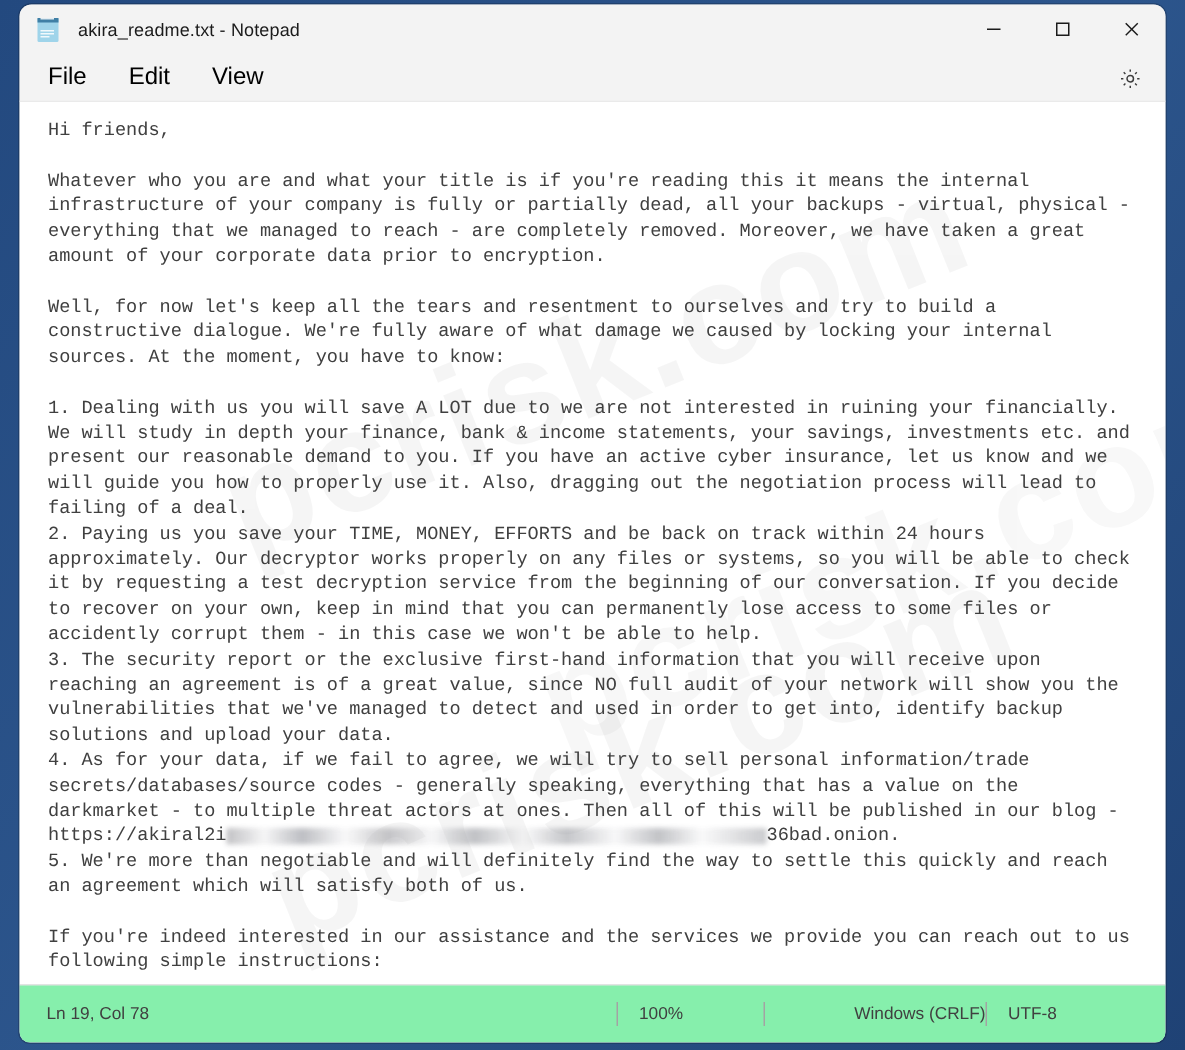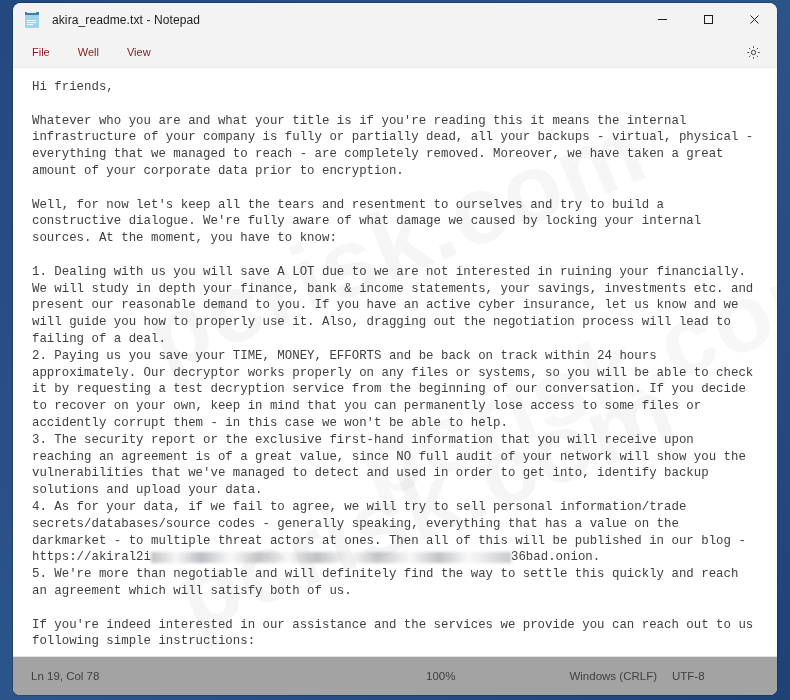--- a/index.html
+++ b/index.html
@@ -89,22 +89,22 @@
   .menubar {
     height: 31px;
     min-height: 31px;
     background: #f3f3f3;
     display: flex;
     align-items: center;
     position: relative;
     padding-left: 8px;
   }
   .menu-item {
-    font-size: 11px;
-    color: #7f1d1d;
+    font-size: 16px;
+    color: #000000;
     padding: 4px 11px;
     border-radius: 4px;
     margin-right: 6px;
     white-space: nowrap;
   }
   .gear-btn {
     position: absolute;
     right: 12px; top: 4px;
     width: 24px; height: 24px;
     display: flex; align-items: center; justify-content: center;
@@ -168,21 +168,21 @@
         rgba(152,154,160,.55) 100%);
     filter: blur(1.6px);
     opacity: .95;
   }
   .redact-long { width: 360px; }
 
   
   .statusbar {
     height: 41px;
     min-height: 27px;
-    background: #a3a3a3;
+    background: #86efac;
     border-top: 1px solid #e3e3e3;
     display: flex;
     align-items: center;
     font-size: 11.5px;
     color: #404040;
   }
   .sb-pos {
     padding-left: 18px;
     flex: 1 1 auto;
     white-space: nowrap;
@@ -228,21 +228,21 @@
         <svg width="11" height="11" viewBox="0 0 11 11" aria-hidden="true">
           <line x1="1.5" y1="1.5" x2="9.5" y2="9.5" stroke="currentColor" stroke-width="1"></line>
           <line x1="9.5" y1="1.5" x2="1.5" y2="9.5" stroke="currentColor" stroke-width="1"></line>
         </svg>
       </div>
     </div>
   </div>
 
   <div class="menubar">
     <div class="menu-item">File</div>
-    <div class="menu-item">Well</div>
+    <div class="menu-item">Edit</div>
     <div class="menu-item">View</div>
 
     <div class="gear-btn">
       <svg width="15" height="15" viewBox="0 0 16 16" aria-hidden="true">
         <g fill="none" stroke="currentColor" stroke-width="1.05">
           <circle cx="8" cy="8" r="2.3"></circle>
           <path d="M8 1.4v1.7M8 12.9v1.7M1.4 8h1.7M12.9 8h1.7M3.35 3.35l1.2 1.2M11.45 11.45l1.2 1.2M12.65 3.35l-1.2 1.2M4.55 11.45l-1.2 1.2"></path>
         </g>
       </svg>
     </div>

